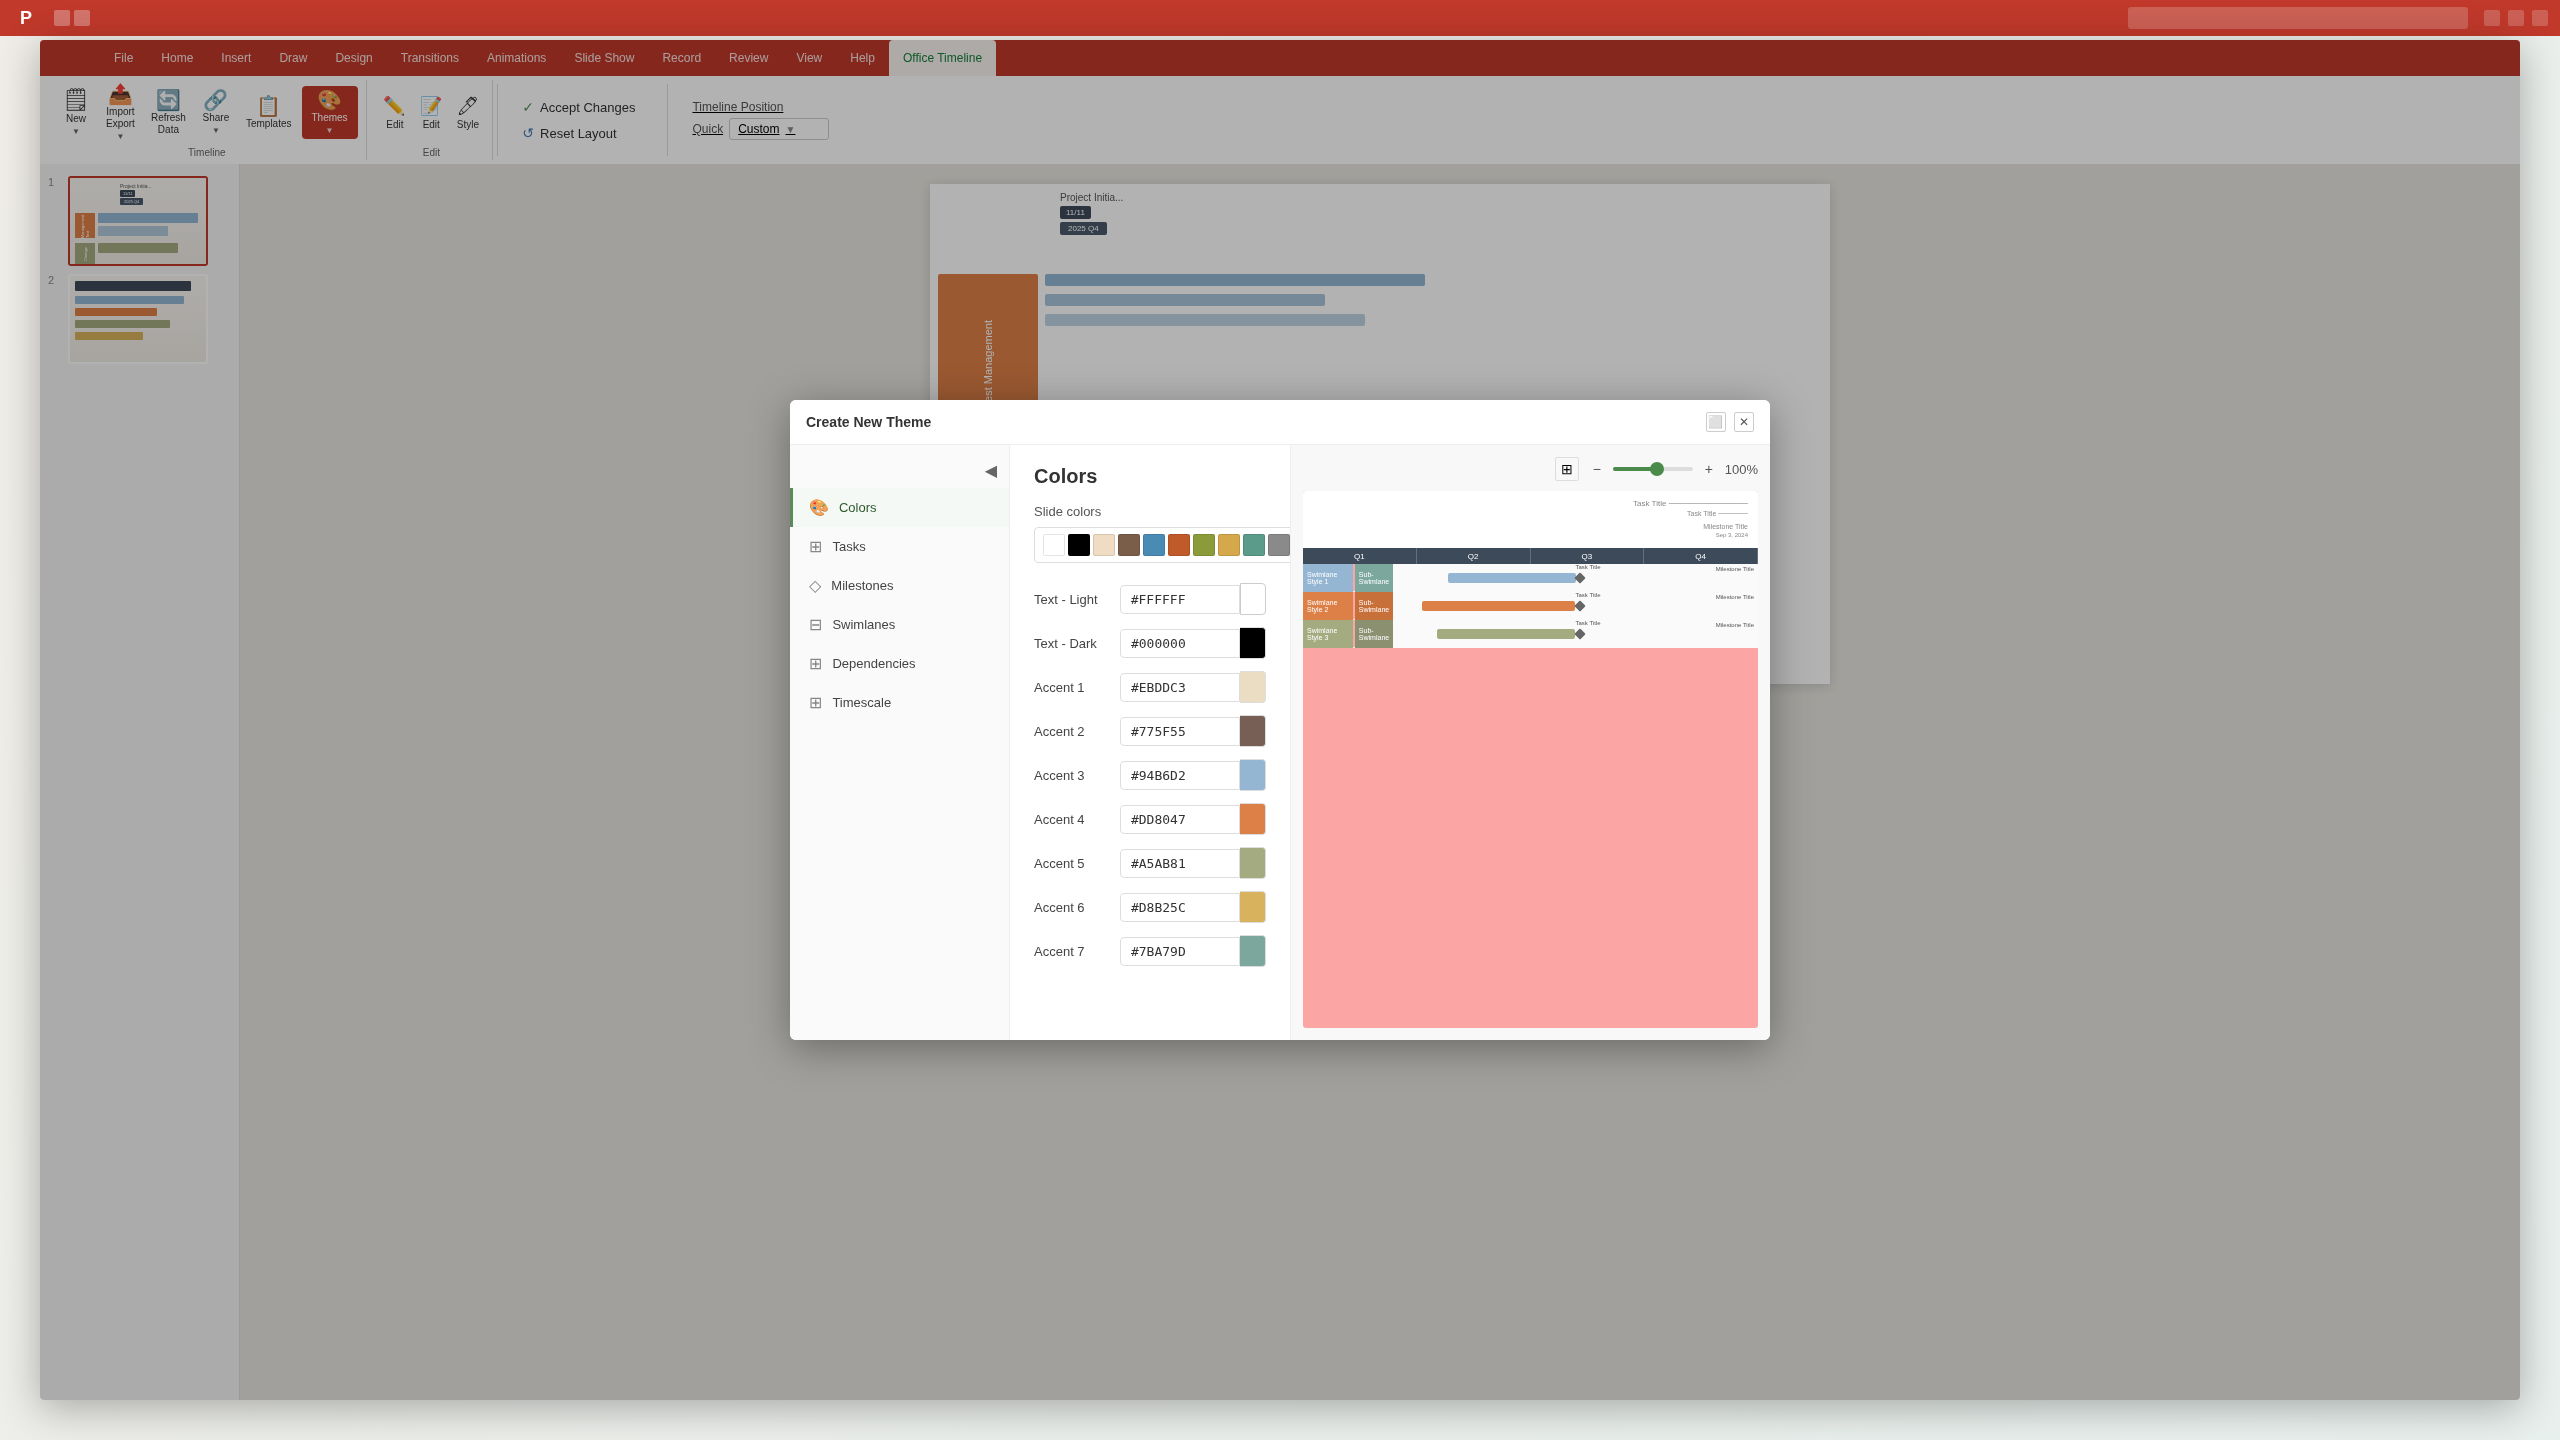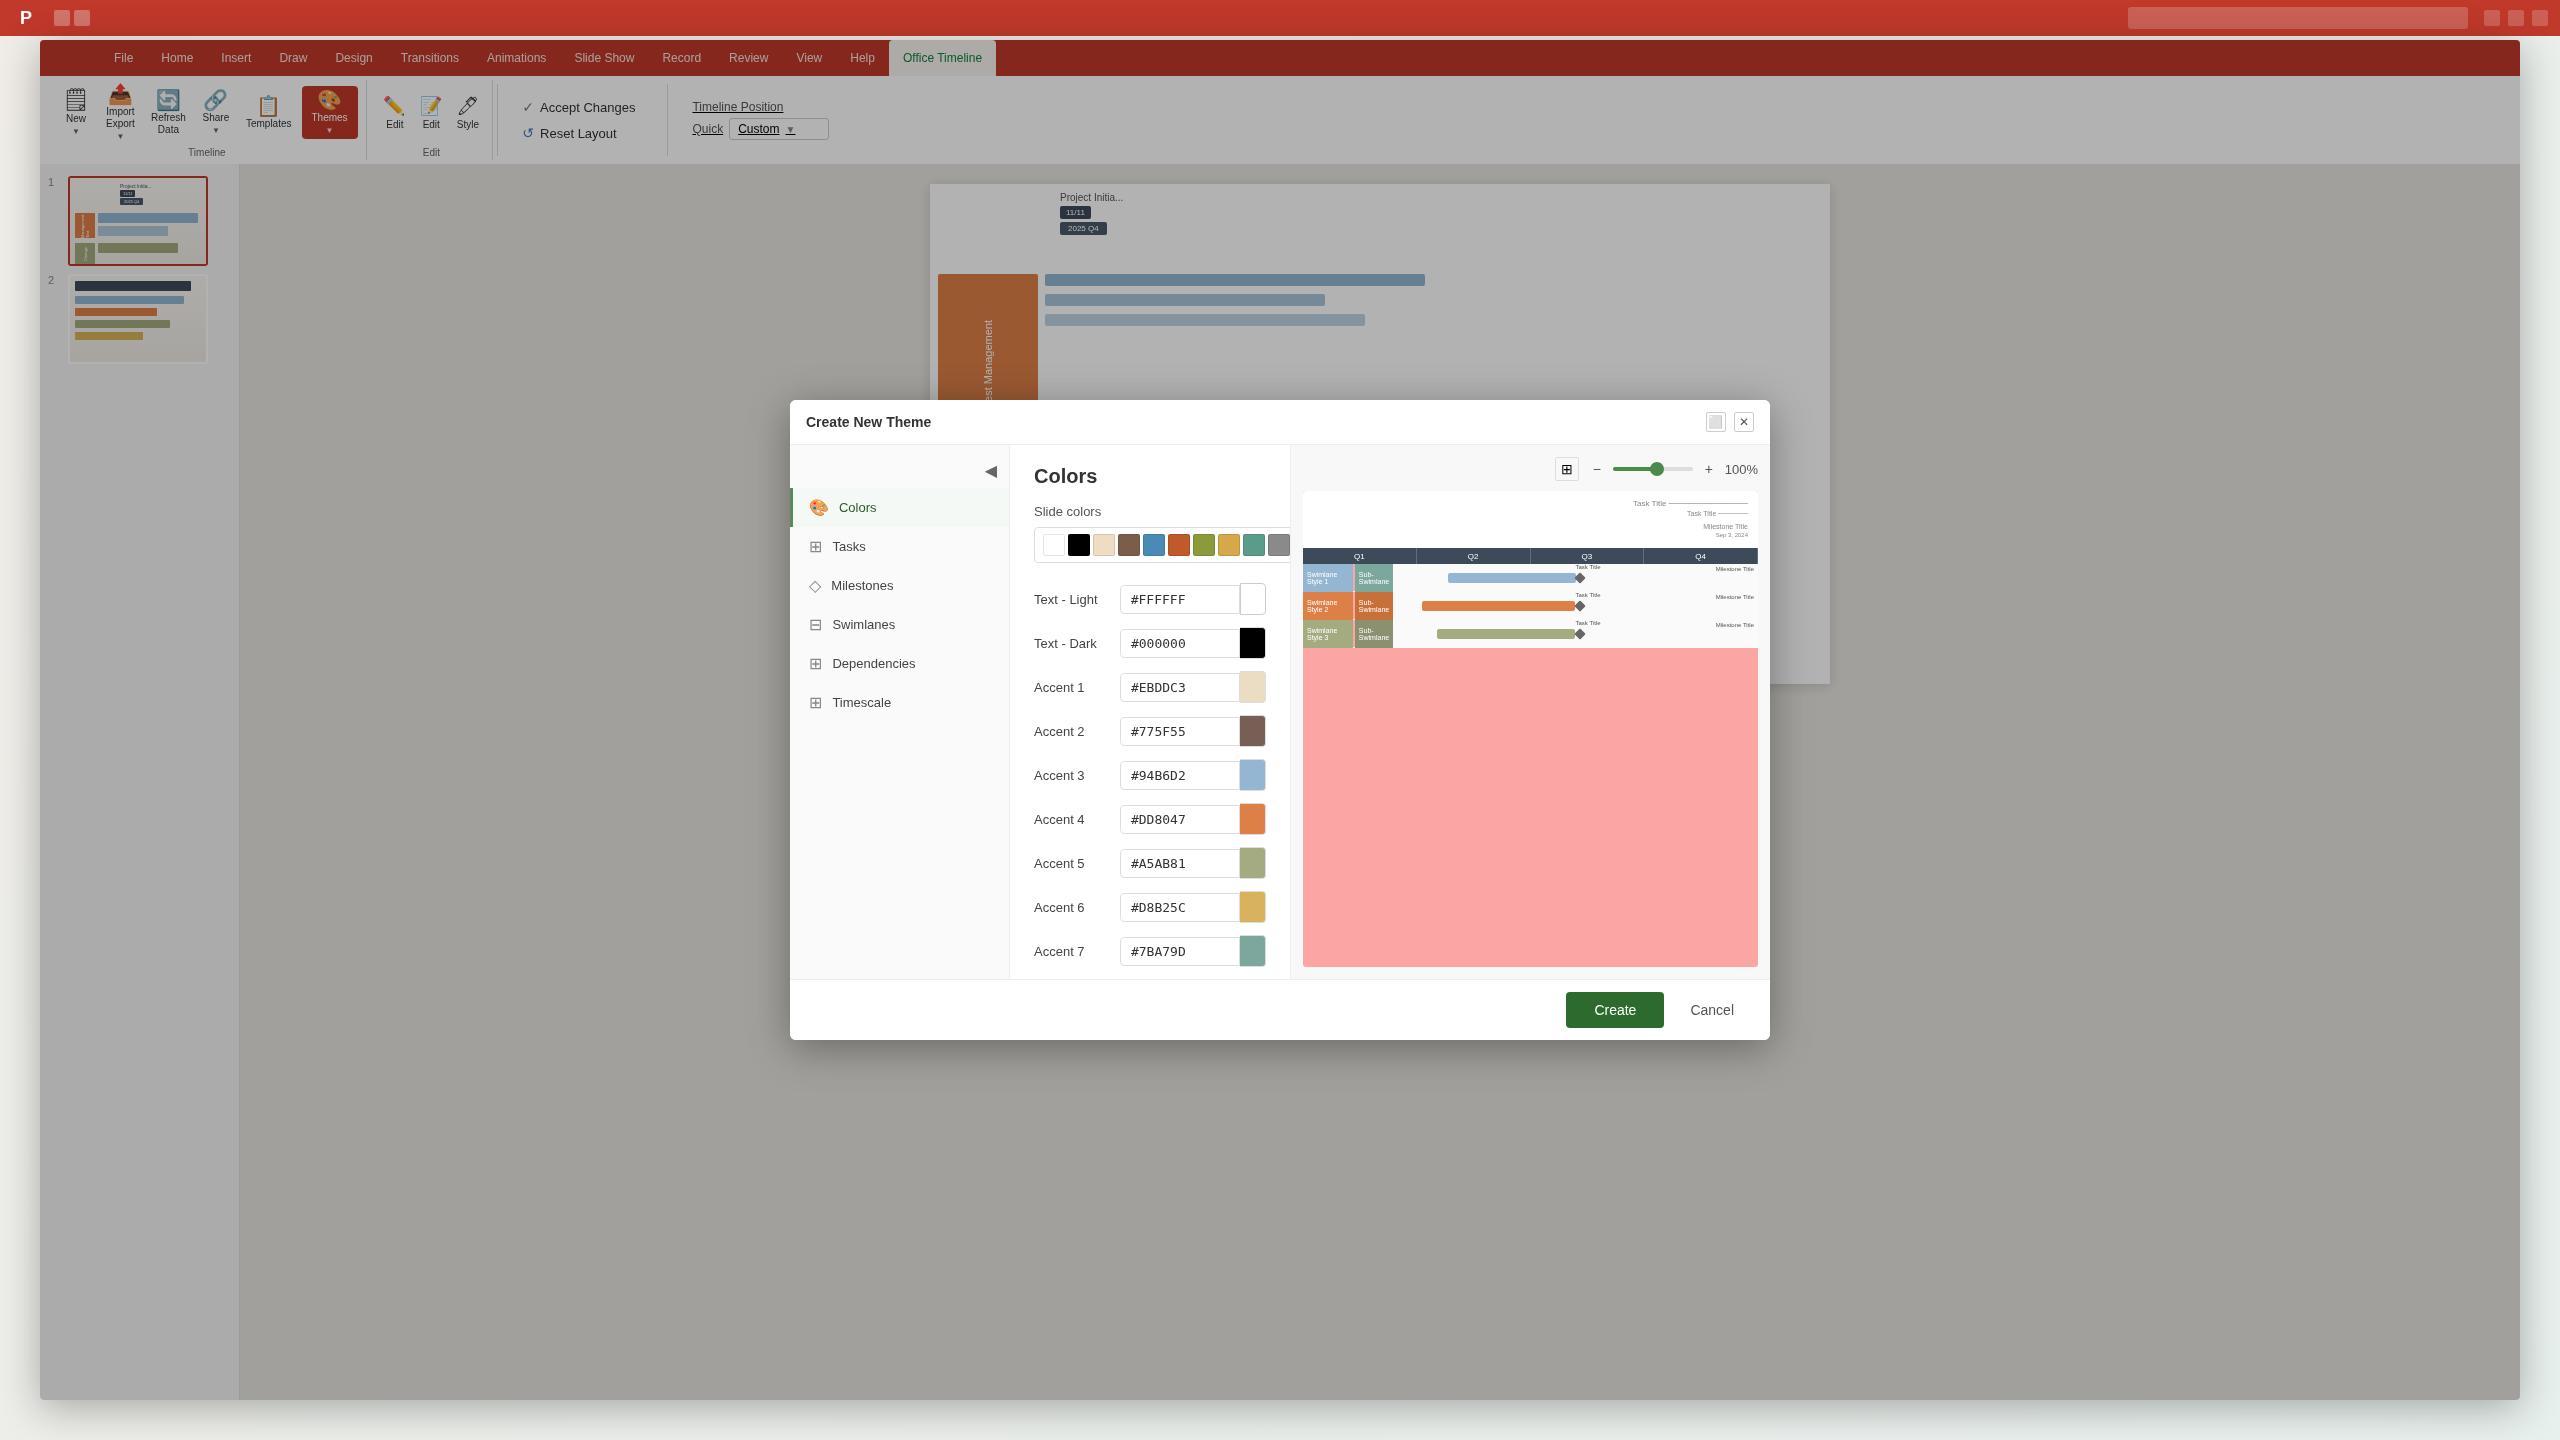--- a/index.html
+++ b/index.html
@@ -1035,21 +1035,17 @@
                 <div class="swimlane-milestone" style="left:50%;background:#666;"></div>
                 <div class="swimlane-label-text" style="right:4px;top:2px;">Milestone Title</div>
               </div>
             </div>
 
           </div>
         </div>
 
       </div>
 
-      <div class="modal-footer">
-        <button class="btn-create">Create</button>
-        <button class="btn-cancel">Cancel</button>
-      </div>
 
     </div>
   </div>
 
 </div>
 
 </body></html>

